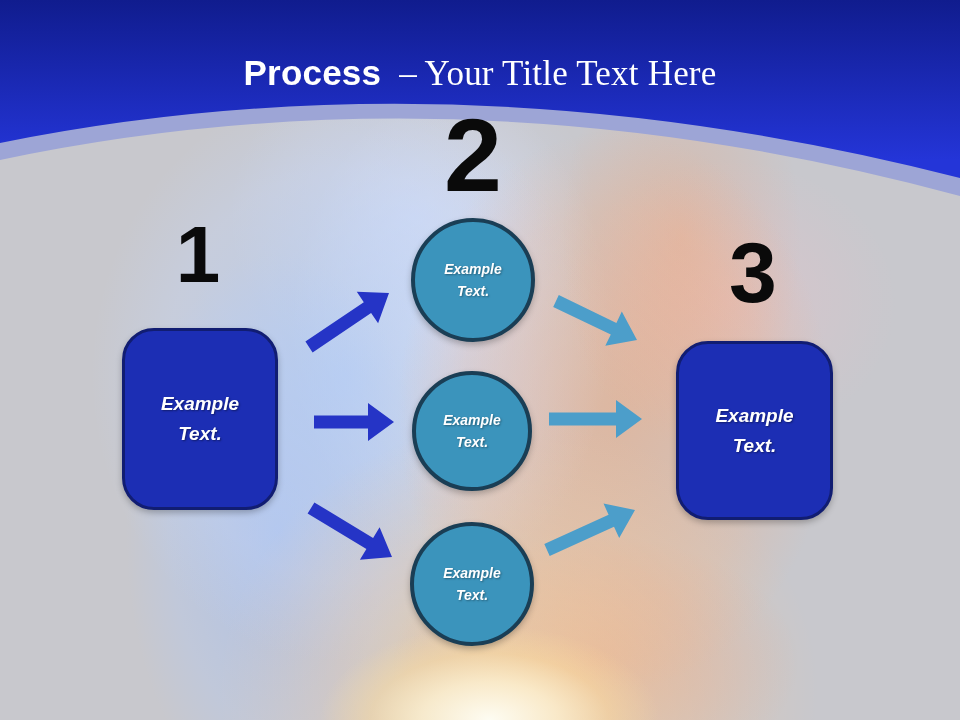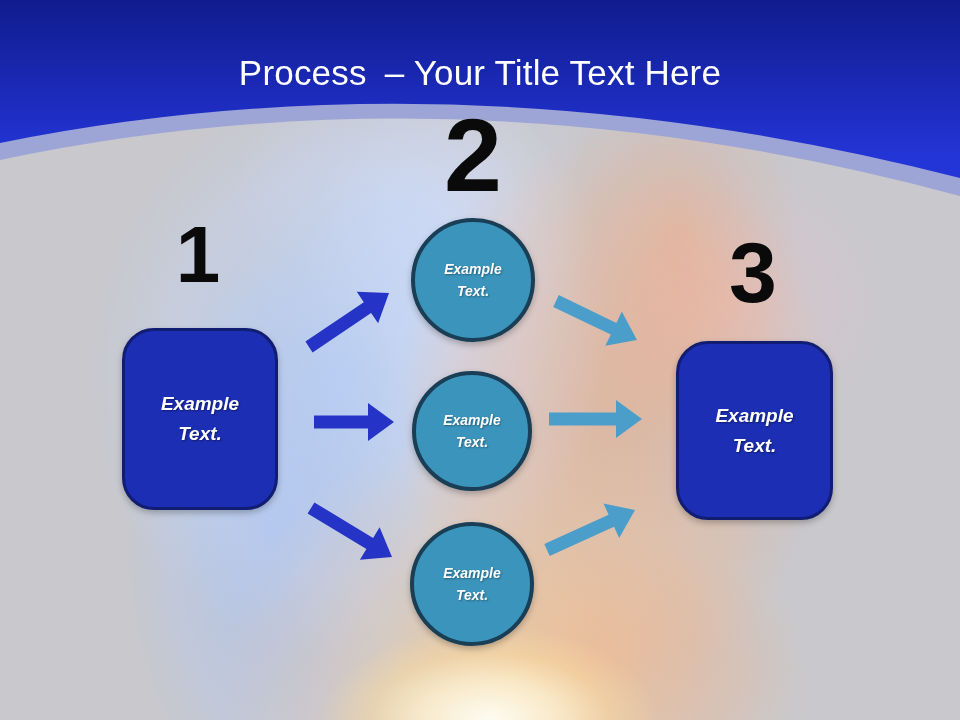--- a/index.html
+++ b/index.html
@@ -28,22 +28,22 @@
       radial-gradient(ellipse 200px 300px at 47% 46%, rgba(236,241,255,0.55), rgba(236,241,255,0) 80%);
   }
 
   
   .header-svg{ position:absolute; top:0; left:0; }
   .slide-title{
     position:absolute; top:53px; left:0; width:960px;
     text-align:center; color:var(--title-text,#fff);
     font-size:35px; letter-spacing:0.2px;
   }
-  .title-emphasis{ font-weight:400; }
-  .title-rest{ font-weight:400; margin-left:18px; }
+  .title-emphasis{ font-weight:700; }
+  .title-rest{ font-weight:400; margin-left:18px;font-family:Liberation Serif, serif; }
 
   
   .step-number{
     position:absolute; transform:translate(-50%,-50%);
     font-weight:800; color:var(--number-text,#0a0a0a); line-height:1;
   }
   .n1{ left:198px; top:255px; font-size:80px; }
   .n2{ left:473px; top:155px; font-size:104px; }
   .n3{ left:753px; top:272px; font-size:86px; }
 

